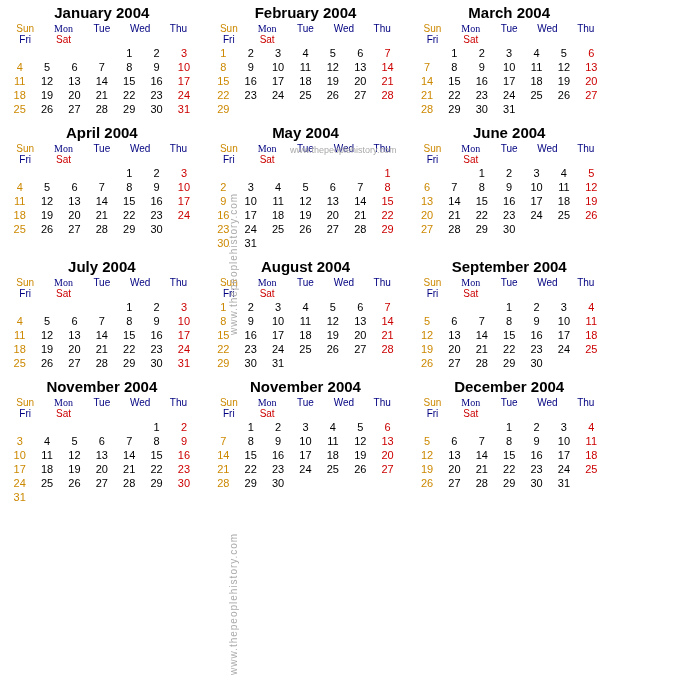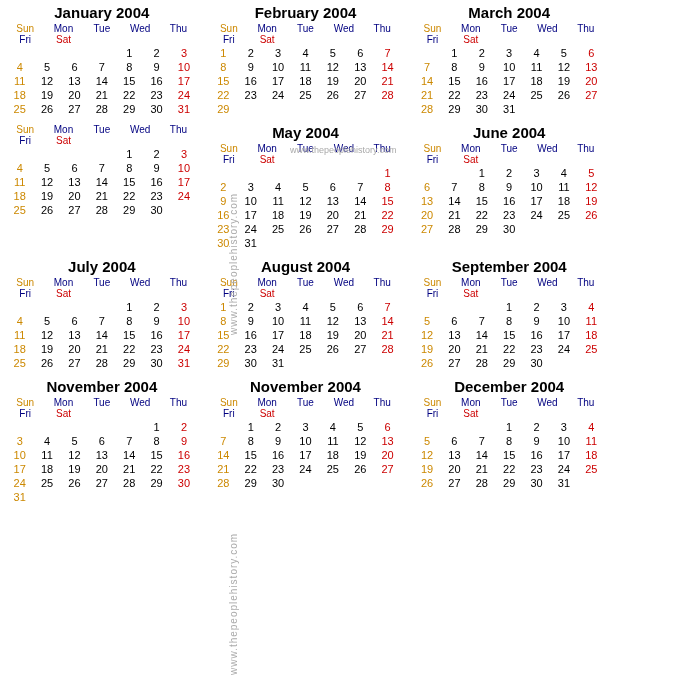--- a/index.html
+++ b/index.html
@@ -31,21 +31,21 @@
       display: grid;
       grid-template-columns: repeat(5, 1fr);
       margin-bottom: 1px;
     }
     .day-header {
       font-size: 10px;
       text-align: center;
       padding: 0 1px;
     }
     .day-header.sun { color: #cc8800; }
-    .day-header.mon { color: #000080; }
+    .day-header.mon { color: #000080; font-family: Liberation Serif, serif; }
     .day-header.tue { color: #000080; }
     .day-header.wed { color: #000080; }
     .day-header.thu { color: #000080; }
     .day-header.fri { color: #000080; }
     .day-header.sat { color: #cc0000; }
     .days-grid {
       display: grid;
       grid-template-columns: repeat(7, 1fr);
     }
     .day-cell {
@@ -208,20 +208,21 @@
         <div class="day-cell thu">25</div>
         <div class="day-cell fri">26</div>
         <div class="day-cell sat">27</div>
         <div class="day-cell sun">28</div>
         <div class="day-cell mon">29</div>
         <div class="day-cell tue">30</div>
         <div class="day-cell wed">31</div>
       </div>
     </div>
     <div class="month-block">
+      <div class="month-title">April 2004</div>
       <div class="day-header-row">
         <div class="day-header sun">Sun</div>
         <div class="day-header mon">Mon</div>
         <div class="day-header tue">Tue</div>
         <div class="day-header wed">Wed</div>
         <div class="day-header thu">Thu</div>
         <div class="day-header fri">Fri</div>
         <div class="day-header sat">Sat</div>
       </div>
       <div class="days-grid">

